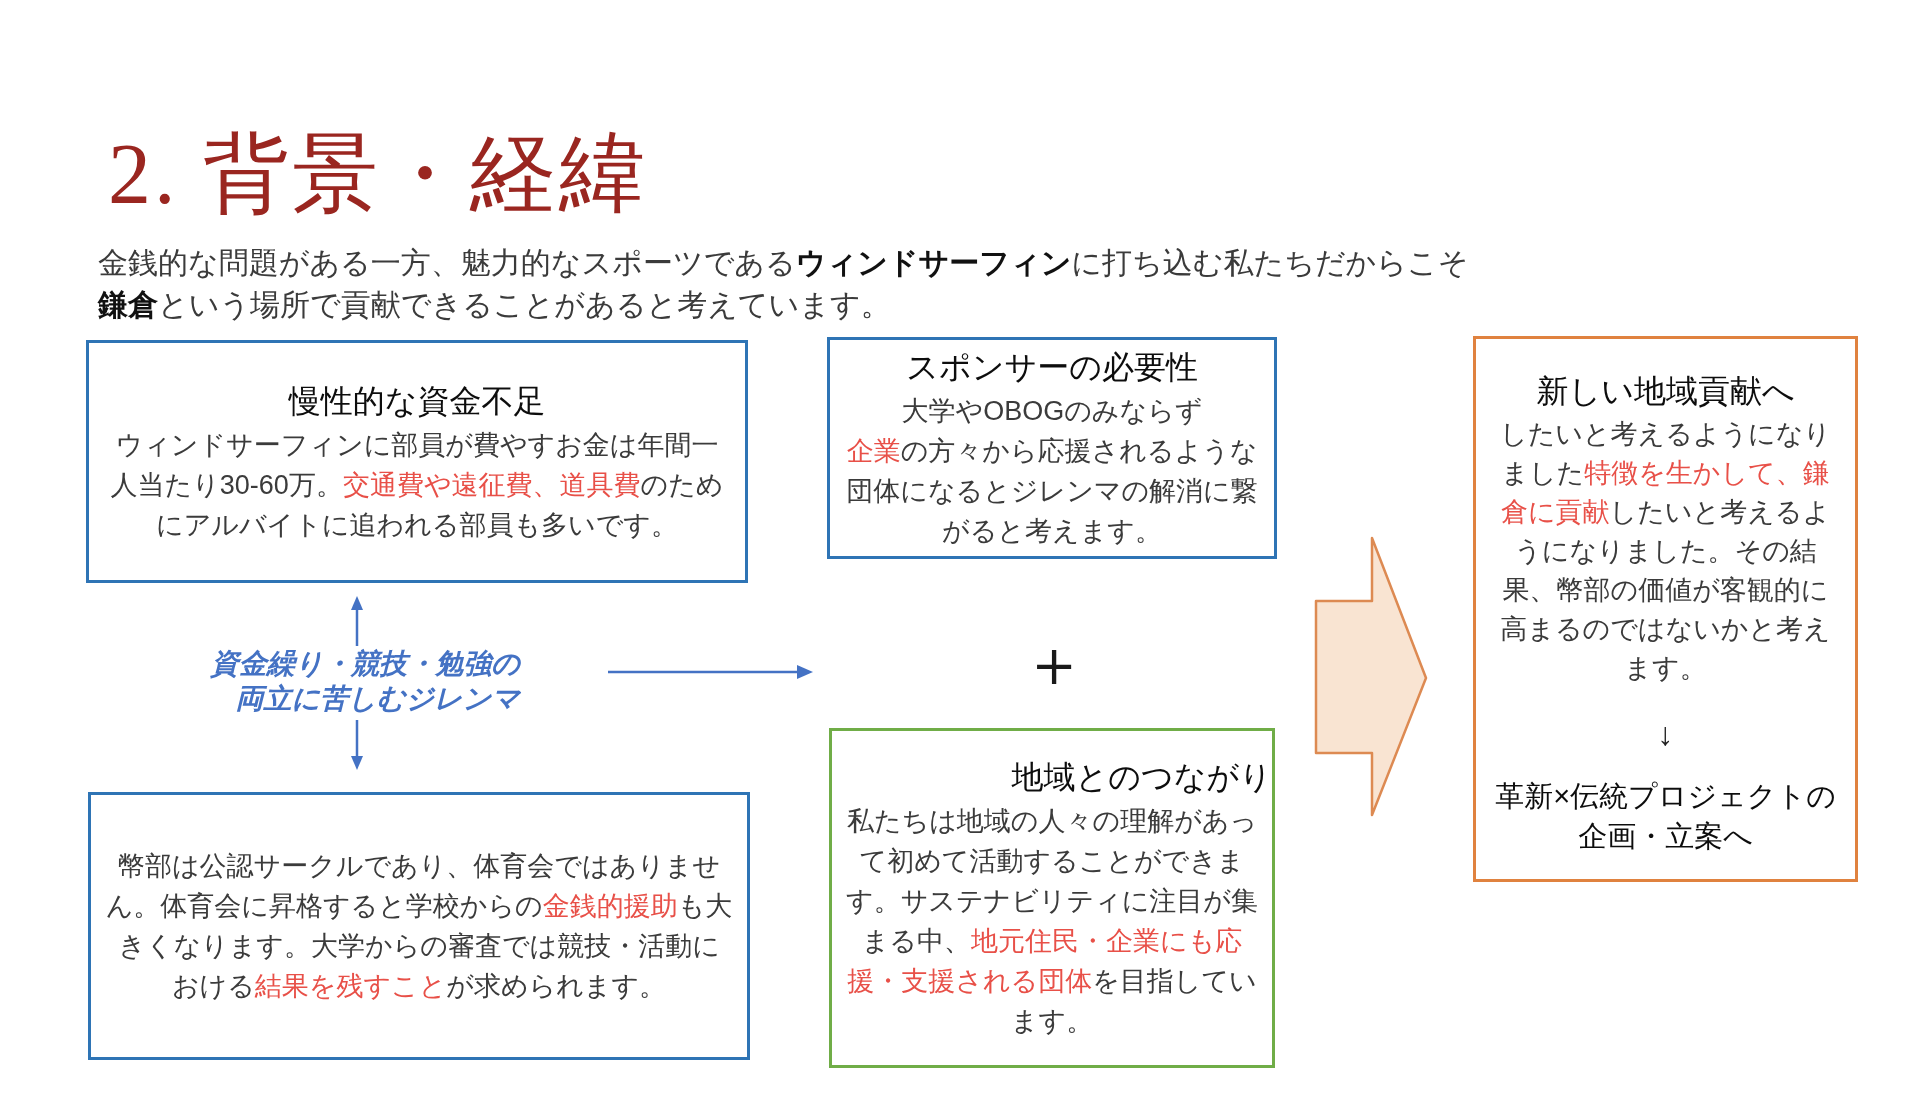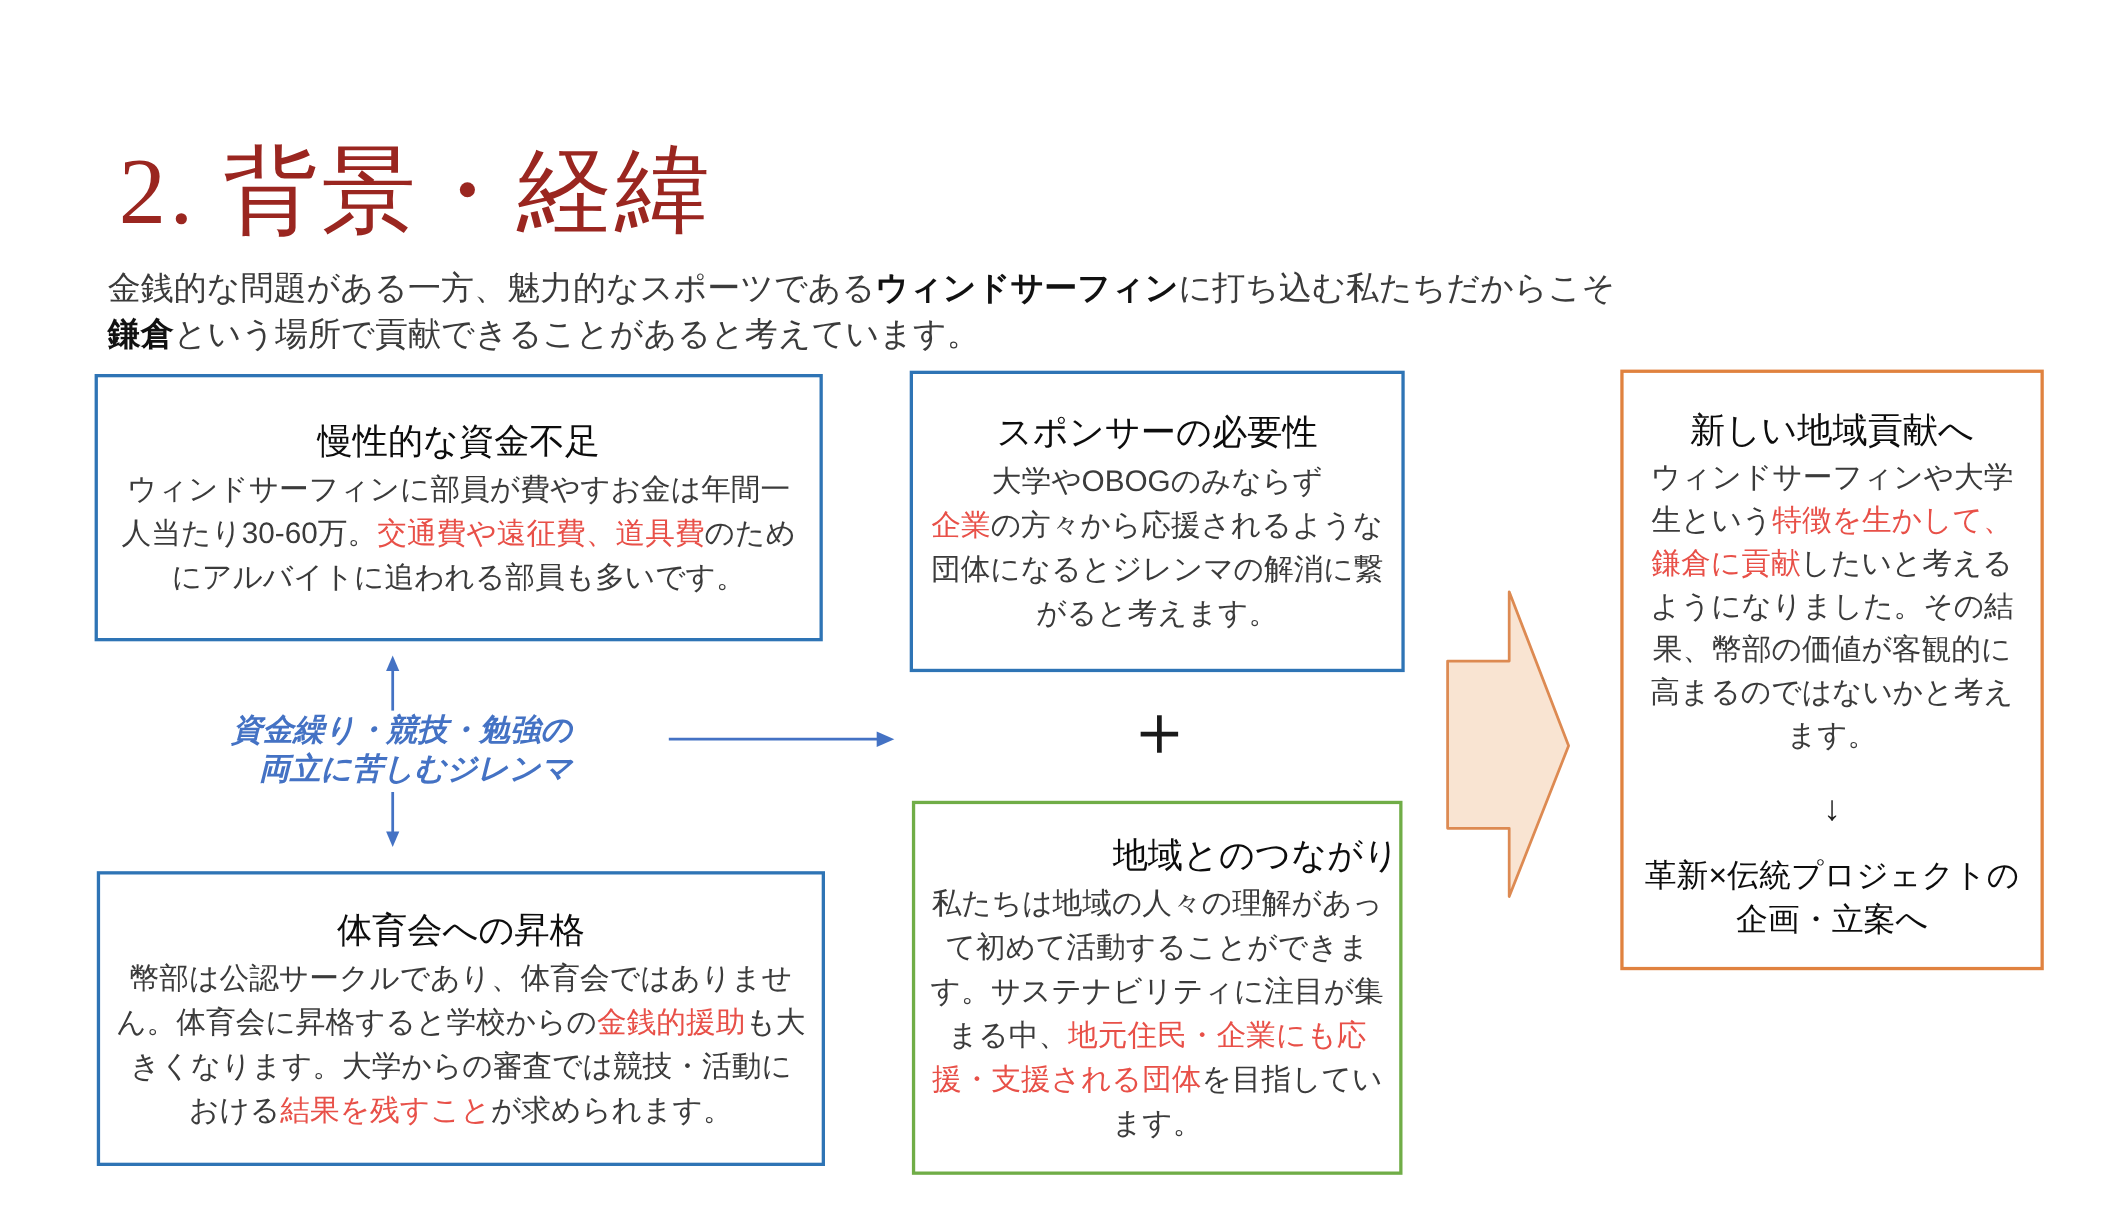--- a/index.html
+++ b/index.html
@@ -52,21 +52,21 @@
     font-weight:normal;color:var(--heading-text);
     font-size:32px;line-height:44px;margin:0 0 2px 0;
   }
   .box-body{
     font-size:27px;line-height:40px;color:var(--body-text);
     margin:0;padding:0 14px;
   }
   .seg-red{color:var(--red-text);}
   .seg-bold{font-weight:bold;color:#111;}
   .box-funding{left:86px;top:340px;width:662px;height:243px;}
-  .box-sponsor{left:827px;top:337px;width:450px;height:274px;}
+  .box-sponsor{left:827px;top:337px;width:450px;height:222px;}
   .box-promotion{left:88px;top:792px;width:662px;height:268px;}
   .box-community{left:829px;top:728px;width:446px;height:340px;}
   .box-contribution{
     left:1473px;top:336px;width:385px;height:546px;
     justify-content:flex-start;
     padding:30px 12px 20px 12px;
   }
   .box-contribution .box-body{line-height:39px;padding:0 6px;}
   .contrun-arrow{
     font-size:32px;color:#222;margin:30px 0 26px 0;line-height:1;
@@ -104,32 +104,31 @@
     <div class="box-title">慢性的な資金不足</div>
     <div class="box-body"><span>ウィンドサーフィンに部員が費やすお金は年間一人当たり30-60万。</span><span class="seg-red">交通費や遠征費、道具費</span><span>のためにアルバイトに追われる部員も多いです。</span></div>
   </div>
 
   <div class="box box-blue box-sponsor">
     <div class="box-title">スポンサーの必要性</div>
     <div class="box-body"><span>大学やOBOGのみならず</span><br><span class="seg-red">企業</span><span>の方々から応援されるような団体になるとジレンマの解消に繋がると考えます。</span></div>
   </div>
 
   <div class="box box-blue box-promotion">
-    <div class="box-title">体育会への昇格</div>
     <div class="box-body"><span>幣部は公認サークルであり、体育会ではありません。体育会に昇格すると学校からの</span><span class="seg-red">金銭的援助</span><span>も大きくなります。大学からの審査では競技・活動における</span><span class="seg-red">結果を残すこと</span><span>が求められます。</span></div>
   </div>
 
   <div class="box box-green box-community">
     <div class="box-title">地域とのつながり</div>
     <div class="box-body"><span>私たちは地域の人々の理解があって初めて活動することができます。サステナビリティに注目が集まる中、</span><span class="seg-red">地元住民・企業にも応援・支援される団体</span><span>を目指しています。</span></div>
   </div>
 
   <div class="box box-orange box-contribution">
     <div class="box-title">新しい地域貢献へ</div>
-    <div class="box-body"><span>ウィンドサーフィンや大学生という</span><span class="seg-red">特徴を生かして、鎌倉に貢献</span><span>したいと考えるようになりました。その結果、幣部の価値が客観的に高まるのではないかと考えます。</span></div>
+    <div class="box-body"><span>したいと考えるようになりました</span><span class="seg-red">特徴を生かして、鎌倉に貢献</span><span>したいと考えるようになりました。その結果、幣部の価値が客観的に高まるのではないかと考えます。</span></div>
     <div class="contrun-arrow">↓</div>
     <div class="contribution-conclusion"><span>革新×伝統プロジェクトの</span><br><span>企画・立案へ</span></div>
   </div>
 
   <div class="dilemma">
     <div>資金繰り・競技・勉強の</div>
     <div>両立に苦しむジレンマ</div>
   </div>
 
   <div class="plus-sign">＋</div>

